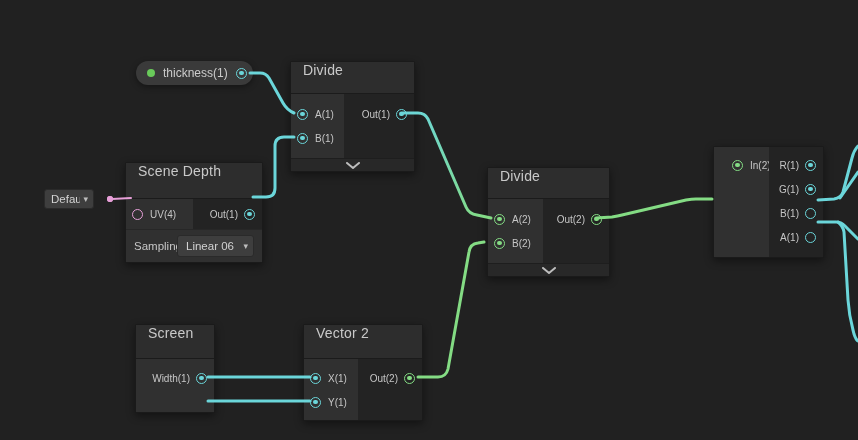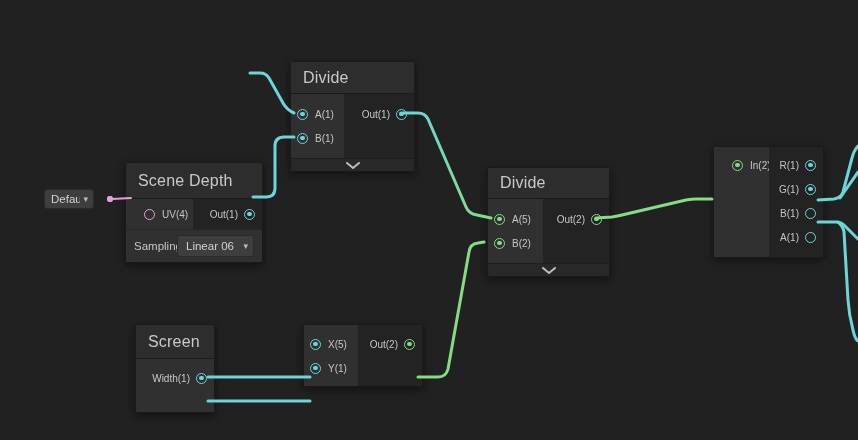--- a/index.html
+++ b/index.html
@@ -6,22 +6,22 @@
     --bg:#212121; --header:#2d2d2d; --insec:#303030; --outsec:#232323;
     --chevbar:#282828; --nodeborder:#1a1a1a; --text:#c6c6c6; --title:#c9c9c9;
   }
   *{margin:0;padding:0;box-sizing:border-box;}
   html,body{background:#161616;font-family:"Liberation Sans",sans-serif;}
   .canvas{position:relative;width:858px;height:440px;background:var(--bg);overflow:hidden;}
 
   
   .node{position:absolute;background:var(--outsec);border:1px solid var(--nodeborder);
         border-radius:2px;box-shadow:0 3px 8px rgba(0,0,0,.45);z-index:1;}
-  .nhead{display:flex;align-items:center;padding-left:12px;background:var(--header);
-         border-bottom:1px solid #1b1b1b;color:var(--title);font-size:16px;letter-spacing:.2px;}
+  .nhead{display:flex;padding-left:12px;background:var(--header);
+         border-bottom:1px solid #1b1b1b;color:var(--title);font-size:14px;letter-spacing:.2px;}
   .nbody{display:flex;align-items:stretch;}
   .incol{background:var(--insec);}
   .outcol{background:var(--outsec);flex:1;}
   .row{display:flex;align-items:center;height:24px;font-size:10px;color:var(--text);white-space:nowrap;}
   .row.in .port{margin-left:6px;}
   .row.in .plabel{margin-left:7px;}
   .row.out{justify-content:flex-end;}
   .row.out .plabel{margin-right:6px;}
   .row.out .port{margin-right:7px;}
   .port{width:11px;height:11px;border-radius:50%;position:relative;flex:none;border:1.6px solid var(--c);}
@@ -47,21 +47,21 @@
   #default-pill .clip{width:33px;}
   .pinkdot{position:absolute;left:107px;top:196px;width:6px;height:6px;border-radius:50%;z-index:1;}
 
   
   #node-divide1{left:290px;top:61px;width:125px;}
   #node-divide1 .nhead{height:32px;}
   #node-divide1 .incol{width:53px;padding:8px 0;}
   #node-divide1 .outcol{padding:8px 0;}
   #node-scene-depth{left:125px;top:162px;width:138px;}
   #node-scene-depth .nhead{height:36px;}
-  #node-scene-depth .incol{width:67px;padding:3px 12px;}
+  #node-scene-depth .incol{width:67px;padding:3px 0;}
   #node-scene-depth .outcol{padding:3px 0;}
   #node-scene-depth .samplingrow{background:var(--insec);height:33px;display:flex;align-items:center;
         padding-left:8px;font-size:11.5px;color:var(--text);border-top:1px solid #272727;}
   #node-scene-depth .samplingrow .clip{width:43px;flex:none;}
   #sampling-dd{width:77px;height:22px;padding-left:8px;margin-left:0px;}
   #node-divide2{left:487px;top:167px;width:123px;}
   #node-divide2 .nhead{height:31px;}
   #node-divide2 .incol{width:55px;padding:8px 0;}
   #node-divide2 .outcol{padding:8px 0;}
   #node-split{left:713px;top:146px;width:111px;}
@@ -79,20 +79,25 @@
   
   svg.wires{position:absolute;left:0;top:0;z-index:2;pointer-events:none;}
   svg.wires path{fill:none;stroke-width:3;stroke-linecap:round;stroke-linejoin:round;pointer-events:stroke;}
   svg.wires path.thin{stroke-width:2;}
 </style>
 </head>
 <body>
 
 <div class="canvas">
 
+  <div class="pill">
+    <span class="pdot"></span>
+    <span class="plabel">thickness(1)</span>
+    <span class="port cyan connected"></span>
+  </div>
 
   <div class="node" id="node-divide1">
     <div class="nhead">
       <span>Divide</span>
     </div>
     <div class="nbody">
       <div class="incol">
         <div class="row in">
           <span class="port cyan connected"></span>
           <span class="plabel">A(1)</span>
@@ -150,21 +155,21 @@
   <div class="pinkdot" style="background:#e79fd8;"></div>
 
   <div class="node" id="node-divide2">
     <div class="nhead">
       <span>Divide</span>
     </div>
     <div class="nbody">
       <div class="incol">
         <div class="row in">
           <span class="port green connected"></span>
-          <span class="plabel">A(5)</span>
+          <span class="plabel">A(2)</span>
         </div>
         <div class="row in">
           <span class="port green connected"></span>
           <span class="plabel">B(2)</span>
         </div>
       </div>
       <div class="outcol">
         <div class="row out">
           <span class="plabel">Out(2)</span>
           <span class="port green connected"></span>
@@ -213,25 +218,28 @@
     </div>
     <div class="scrbody">
       <div class="row out">
         <span class="plabel">Width(1)</span>
         <span class="port cyan connected"></span>
       </div>
     </div>
   </div>
 
   <div class="node" id="node-vector2">
-    <div class="nbody">
-      <div class="incol">
-        <div class="row in">
-          <span class="port cyan connected"></span>
-          <span class="plabel">X(5)</span>
+    <div class="nhead">
+      <span>Vector 2</span>
+    </div>
+    <div class="nbody">
+      <div class="incol">
+        <div class="row in">
+          <span class="port cyan connected"></span>
+          <span class="plabel">X(1)</span>
         </div>
         <div class="row in">
           <span class="port cyan connected"></span>
           <span class="plabel">Y(1)</span>
         </div>
       </div>
       <div class="outcol">
         <div class="row out">
           <span class="plabel">Out(2)</span>
           <span class="port green connected"></span>

